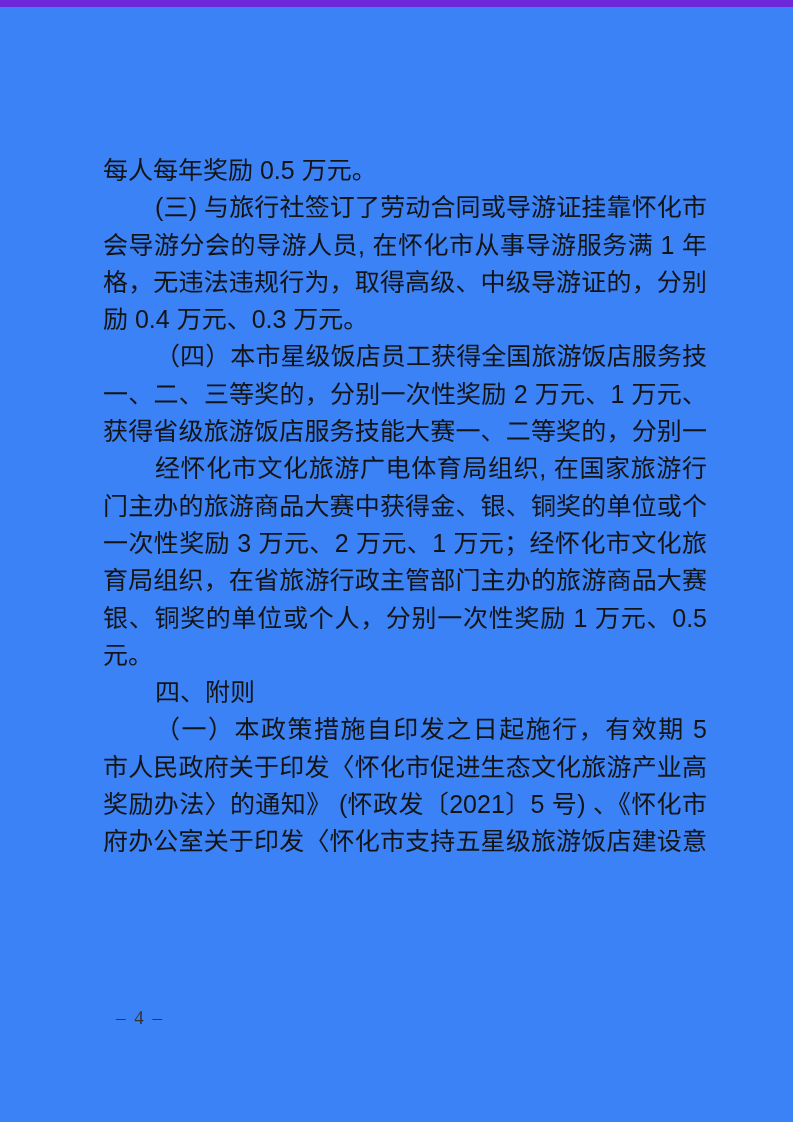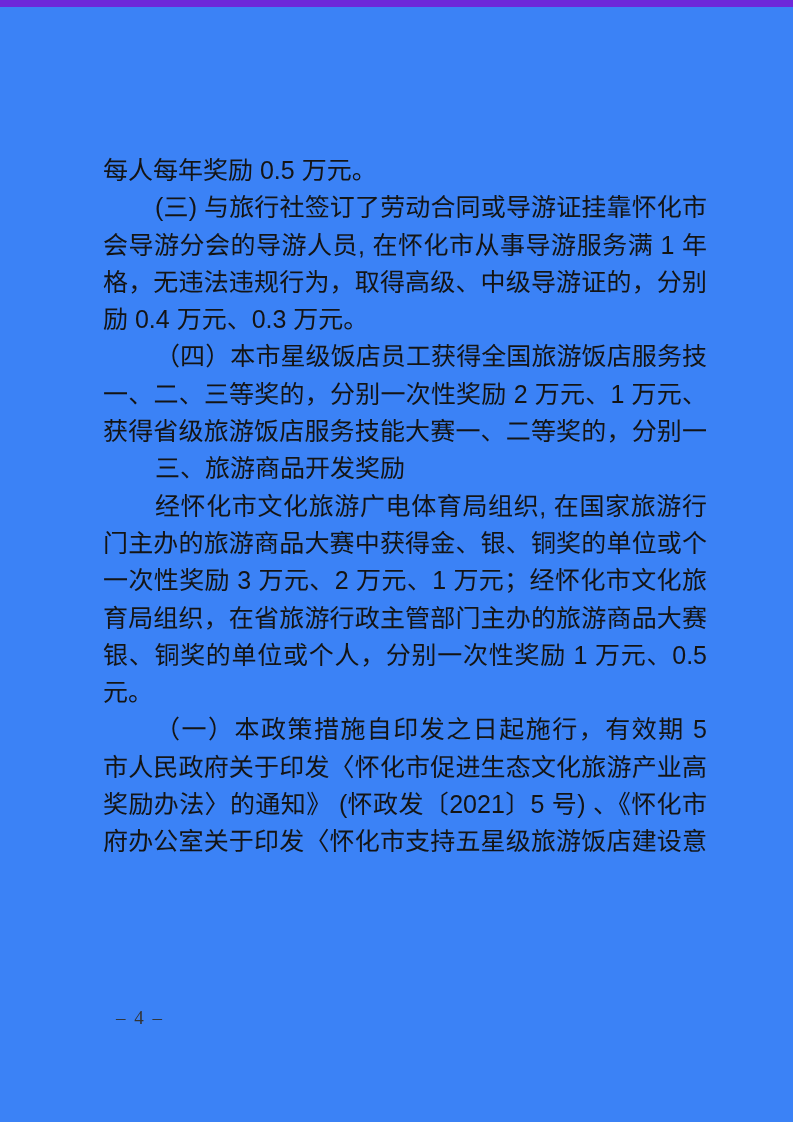--- a/index.html
+++ b/index.html
@@ -55,26 +55,26 @@
 <div class="page">
   <div class="body-text" id="body-text">
       <div class="line">每人每年奖励 0.5 万元。</div>
       <div class="line indent fill">(三) 与旅行社签订了劳动合同或导游证挂靠怀化市旅游协</div>
       <div class="line fill">会导游分会的导游人员, 在怀化市从事导游服务满 1 年且考核合</div>
       <div class="line fill">格，无违法违规行为，取得高级、中级导游证的，分别一次性奖</div>
       <div class="line">励 0.4 万元、0.3 万元。</div>
       <div class="line indent fill">（四）本市星级饭店员工获得全国旅游饭店服务技能大赛</div>
       <div class="line fill">一、二、三等奖的，分别一次性奖励 2 万元、1 万元、0.5 万元;</div>
       <div class="line fill">获得省级旅游饭店服务技能大赛一、二等奖的，分别一次性奖励</div>
-      <div class="line indent">三、旅游商品开发奖励</div>
       <div class="line indent fill">经怀化市文化旅游广电体育局组织, 在国家旅游行政主管部</div>
       <div class="line fill">门主办的旅游商品大赛中获得金、银、铜奖的单位或个人，分别</div>
       <div class="line fill">一次性奖励 3 万元、2 万元、1 万元；经怀化市文化旅游广电体</div>
       <div class="line fill">育局组织，在省旅游行政主管部门主办的旅游商品大赛中获得金、</div>
       <div class="line fill">银、铜奖的单位或个人，分别一次性奖励 1 万元、0.5 万元、0.3 万</div>
       <div class="line">元。</div>
+      <div class="line indent">四、附则</div>
       <div class="line indent fill">（一）本政策措施自印发之日起施行，有效期 5 年。《怀化</div>
       <div class="line fill">市人民政府关于印发〈怀化市促进生态文化旅游产业高质量发展</div>
       <div class="line fill">奖励办法〉的通知》 (怀政发〔2021〕5 号) 、《怀化市人民政</div>
       <div class="line fill">府办公室关于印发〈怀化市支持五星级旅游饭店建设意见〉的通</div>
     </div>
   <div class="footer">– 4 –</div>
 </div>
 
 </body></html>

